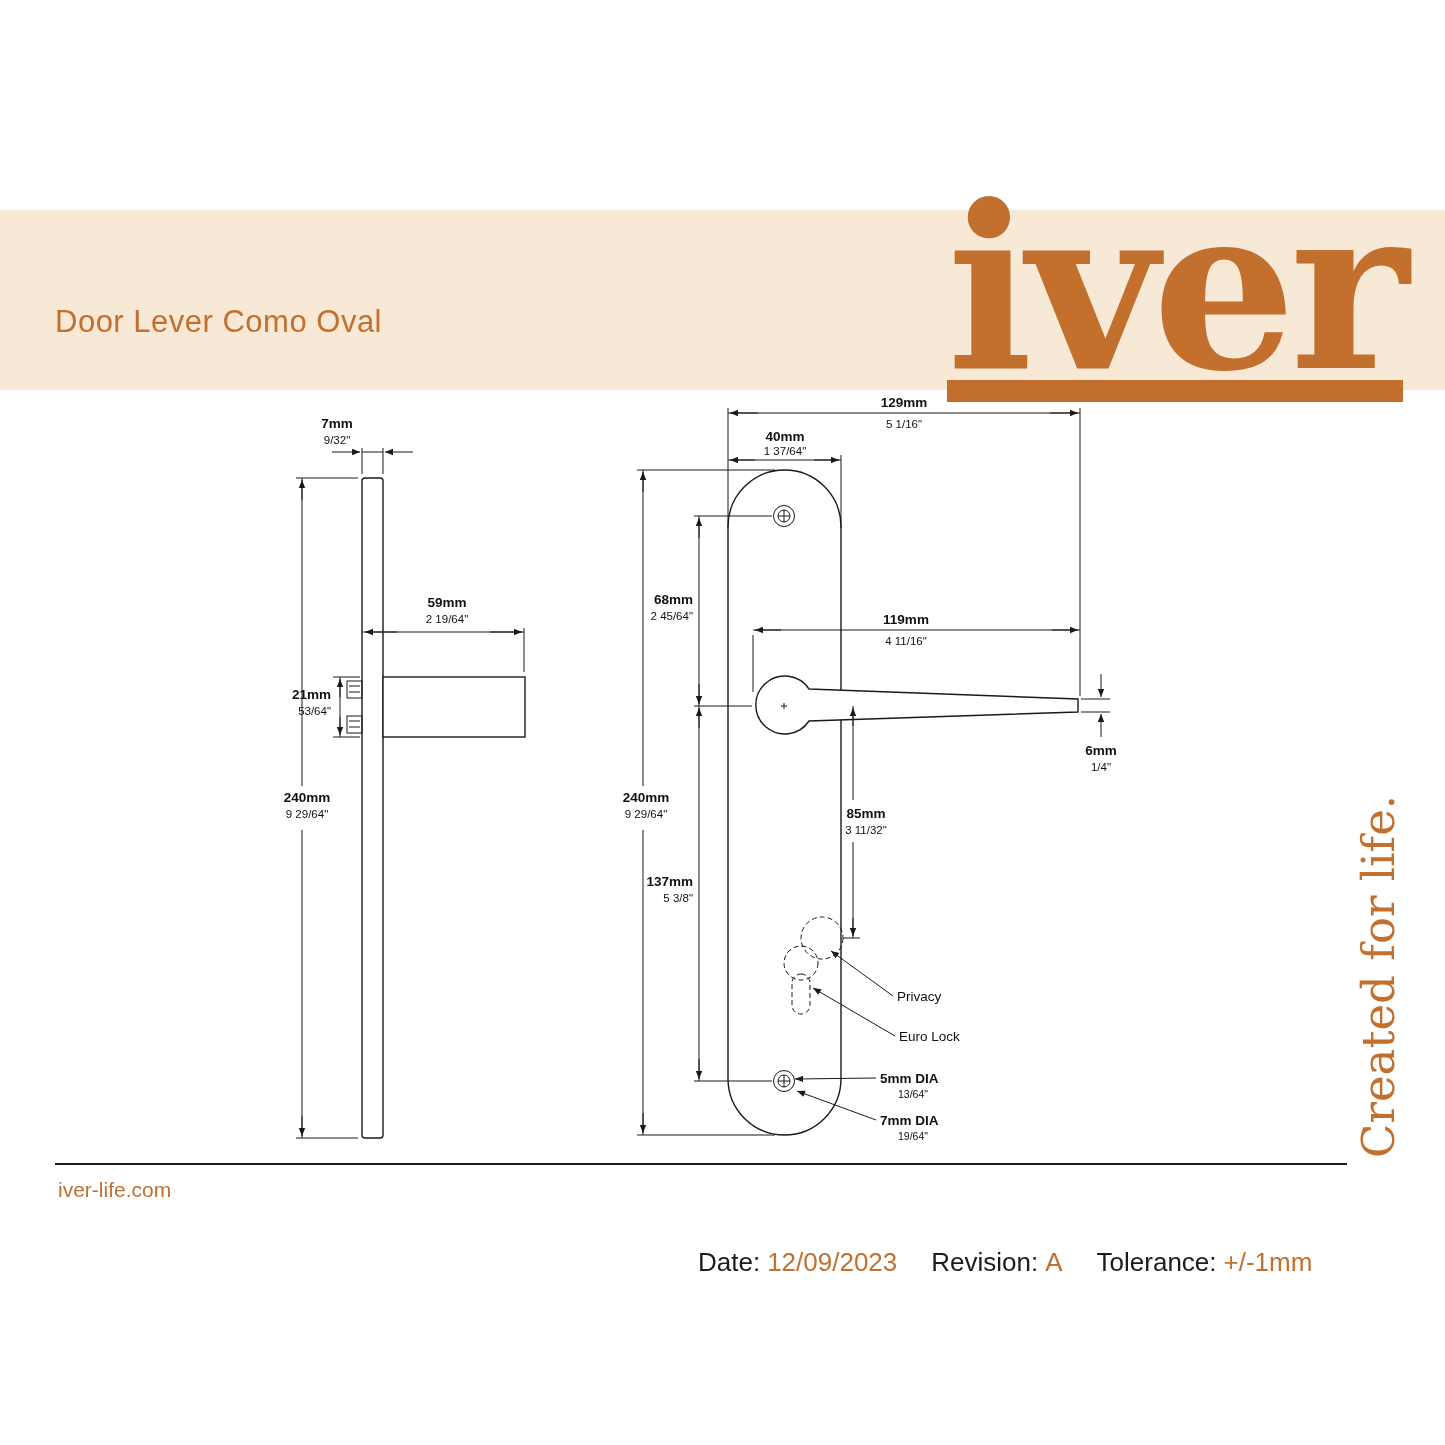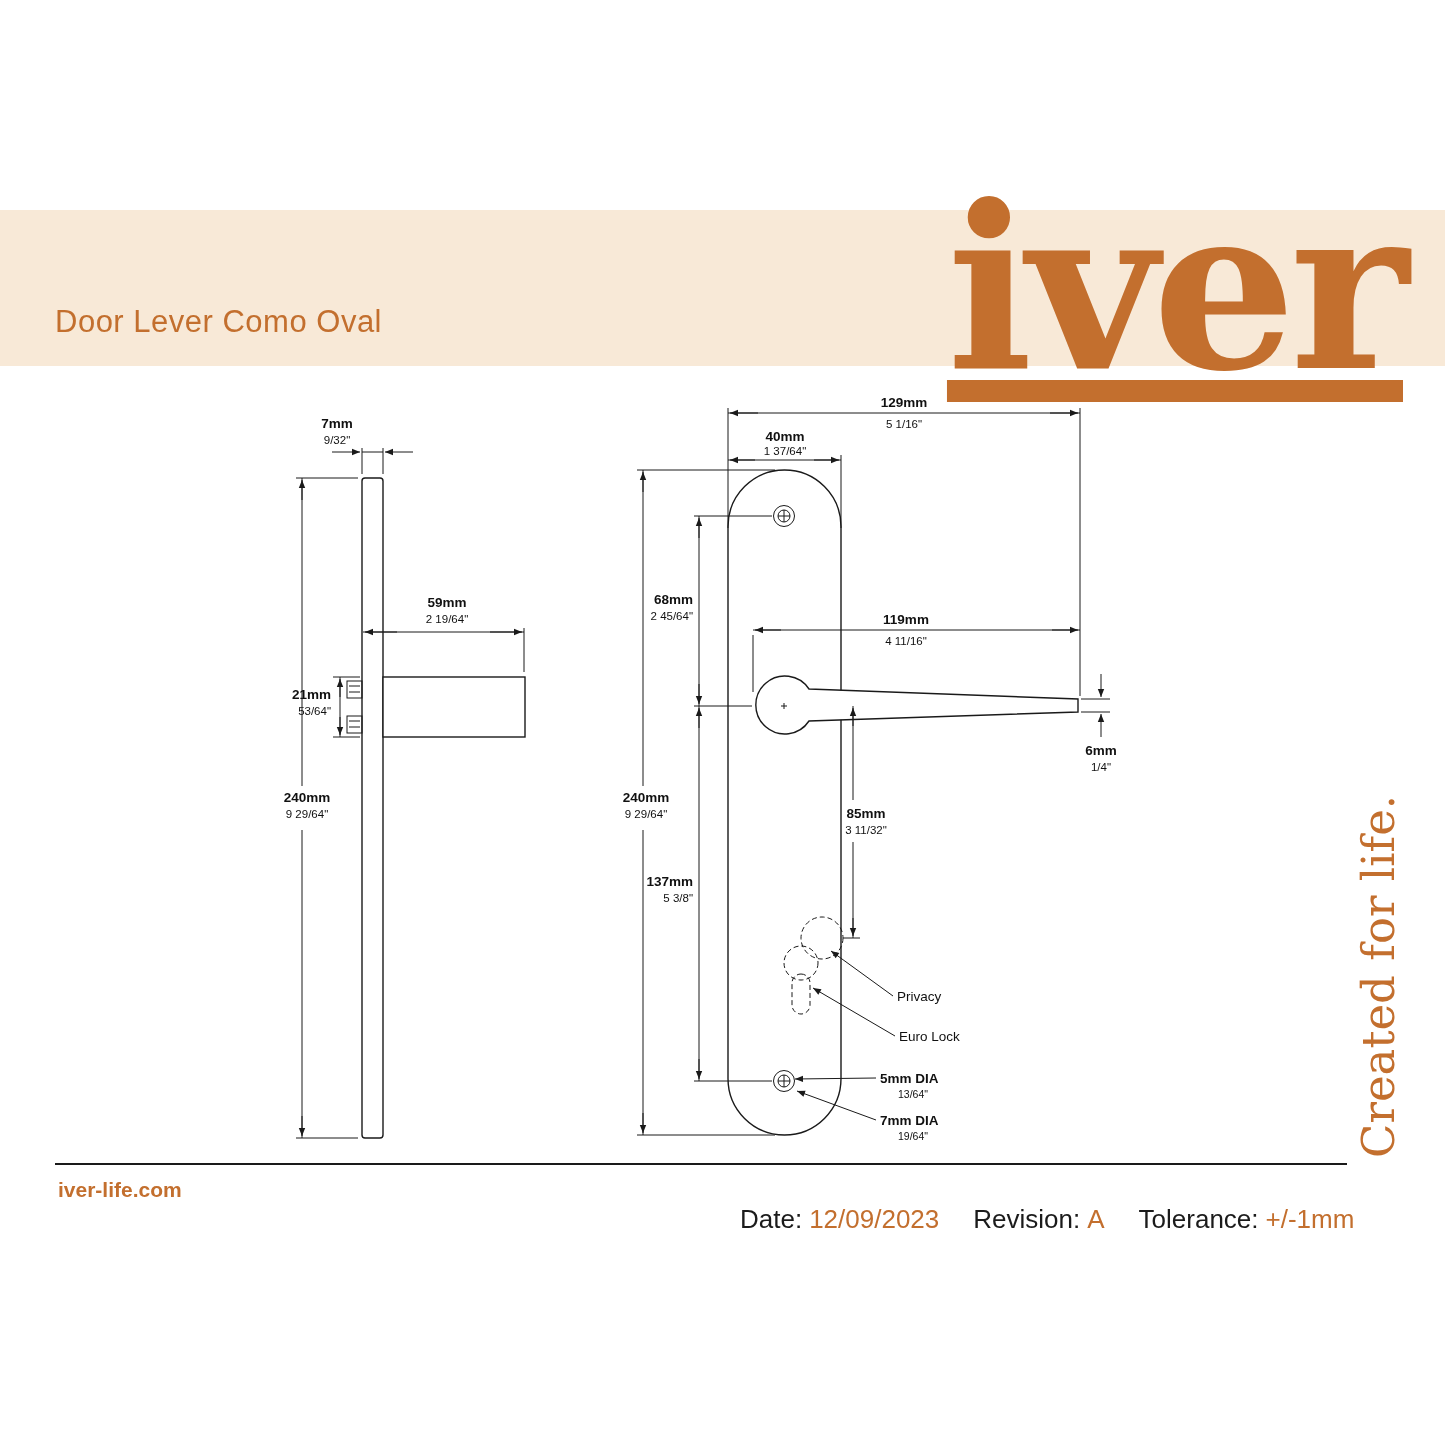--- a/index.html
+++ b/index.html
@@ -1,26 +1,26 @@
 <!DOCTYPE html>
 <html><head>
 <meta charset="utf-8">
 <style>
   html,body{margin:0;padding:0;background:#ffffff;}
   .page{position:relative;width:1445px;height:1445px;background:#ffffff;overflow:hidden;
         font-family:"Liberation Sans",sans-serif;color:#1b1b1b;}
-  .band{position:absolute;left:0;top:210px;width:1445px;height:156px;background:#f8e9d7;}
+  .band{position:absolute;left:0;top:210px;width:1445px;height:180px;background:#f8e9d7;}
   .title{position:absolute;left:55px;top:94px;font-size:31px;letter-spacing:.5px;color:#c36f2e;font-weight:500;}
   .logo{position:absolute;right:42px;top:-34px;font-family:"DejaVu Serif",serif;font-weight:bold;
         font-size:226px;line-height:1;letter-spacing:-6px;color:#c36f2e;text-decoration:underline;}
   .tagline{position:absolute;left:1352px;top:1158px;transform:rotate(-90deg);transform-origin:0 0;
            font-family:"DejaVu Serif",serif;font-size:45px;color:#c36f2e;white-space:nowrap;}
   .footer-rule{position:absolute;left:55px;top:1163px;width:1292px;height:2px;background:#1a1a1a;}
-  .website{position:absolute;left:58px;top:1178px;font-size:21px;font-weight:bold;color:#c36f2e;}
-  .meta{position:absolute;left:698px;top:1204px;font-size:26px;margin-left:42px;}
+  .website{position:absolute;left:58px;top:1178px;font-size:21px;font-weight:normal;color:#c36f2e;}
+  .meta{position:absolute;left:698px;top:1247px;font-size:26px;}
   .meta .lbl{color:#1b1b1b;}
   .meta .val{color:#c36f2e;margin-left:7px;margin-right:34px;}
   .meta .val:last-child{margin-right:0;}
   .drawing{position:absolute;left:0;top:0;width:1445px;height:1445px;}
   .drawing text{font-family:"Liberation Sans",sans-serif;fill:#111111;}
   .dmm{font-size:13.5px;font-weight:bold;}
   .din{font-size:11.5px;}
   .dinS{font-size:10.5px;}
   .ann{font-size:13.5px;}
   .ln{stroke:#1a1a1a;stroke-width:1;fill:none;}

